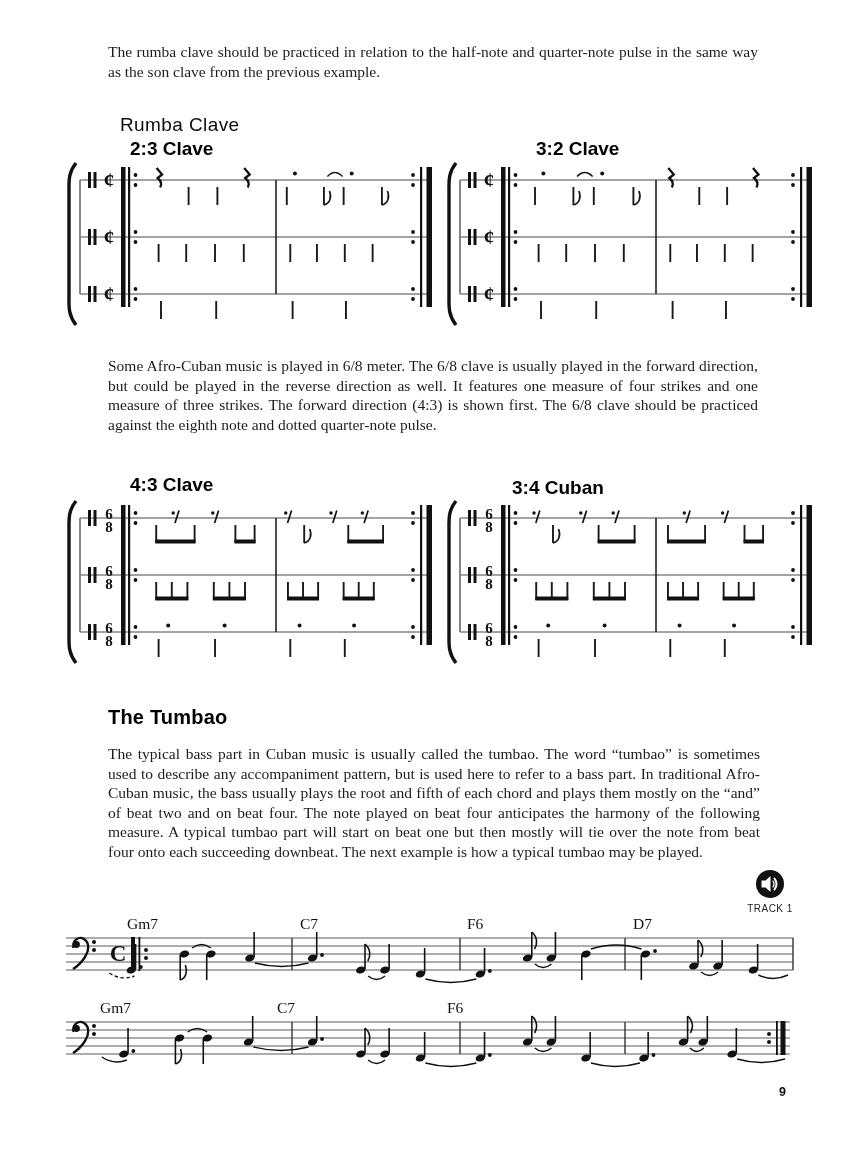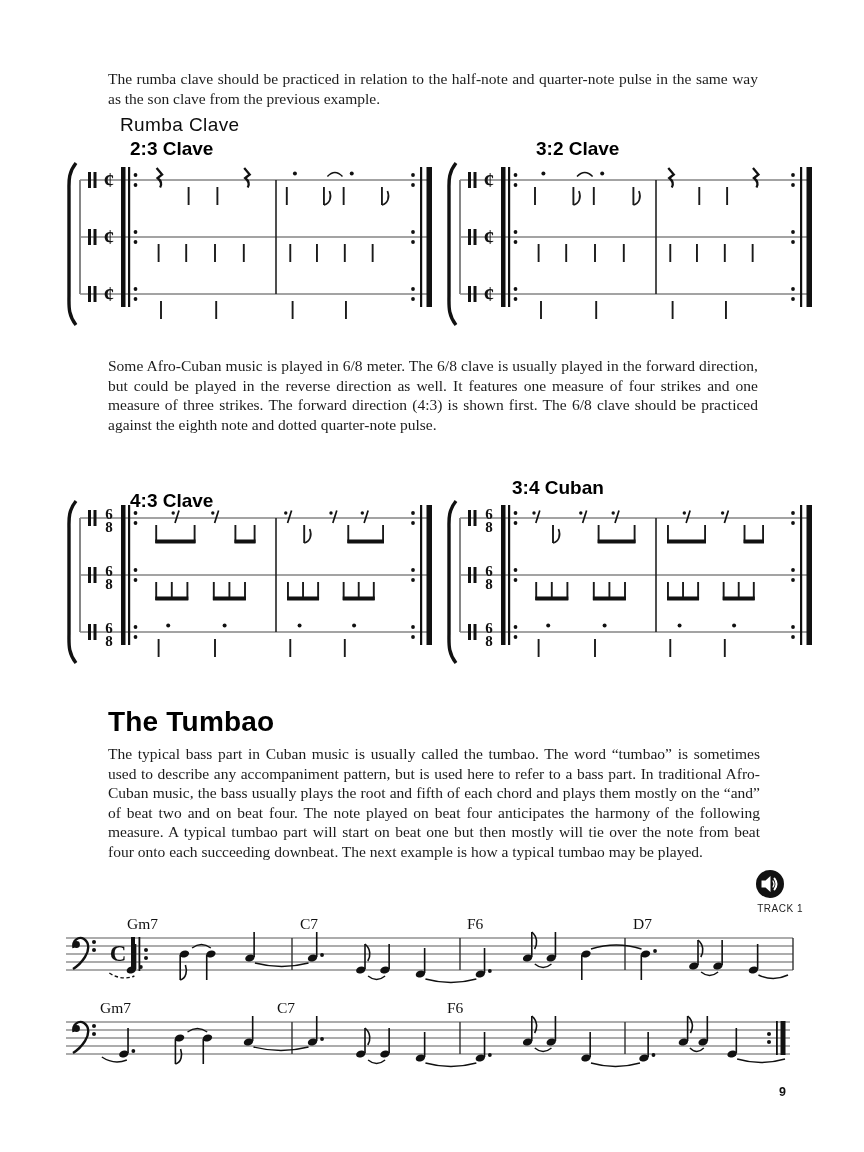--- a/index.html
+++ b/index.html
@@ -2,37 +2,37 @@
 <html><head>
 <meta charset="utf-8">
 <style>
   html,body{margin:0;padding:0;background:#ffffff;}
   .page{position:relative;width:864px;height:1152px;background:#fff;overflow:hidden;
         font-family:"Liberation Serif",serif;color:#151515;}
   .body-text{position:absolute;font-size:15.5px;line-height:19.6px;text-align:justify;
              color:#1c1c1c;margin:0;}
   .h-rounded{position:absolute;font-family:"Liberation Sans",sans-serif;font-size:19px;
              font-weight:500;letter-spacing:.4px;color:#0d0d0d;margin:12px;}
-  .h-black{position:absolute;font-family:"Liberation Sans",sans-serif;font-size:28px;
+  .h-black{position:absolute;font-family:"Liberation Sans",sans-serif;font-size:20px;
            font-weight:800;letter-spacing:.2px;color:#000;margin:0;}
   .clave-label{position:absolute;font-family:"Liberation Sans",sans-serif;font-size:19px;
                font-weight:700;color:#000;}
   .track-label{position:absolute;font-family:"Liberation Sans",sans-serif;font-size:10px;
-               color:#222;width:66px;text-align:right;letter-spacing:.5px;}
+               color:#222;width:66px;text-align:center;letter-spacing:.5px;}
   .page-num{position:absolute;font-family:"Liberation Sans",sans-serif;font-size:12.5px;
             font-weight:700;color:#111;}
   svg{position:absolute;overflow:visible;}
   .em{}
 </style>
 </head>
 <body>
 
 <div class="page">
 
-  <p class="body-text" style="left:108px;top:42px;width:650px;margin-top:27px;">The rumba clave should be practiced in relation to the half-note and quarter-note pulse in the same way as the son clave from the previous example.</p>
+  <p class="body-text" style="left:108px;top:42px;width:650px;">The rumba clave should be practiced in relation to the half-note and quarter-note pulse in the same way as the son clave from the previous example.</p>
 
   <h2 class="h-rounded" style="left:108px;top:102px;">Rumba Clave</h2>
 
   <div class="clave-label" style="left:130px;top:138px;">2:3 Clave</div>
   <div class="clave-label" style="left:536px;top:138px;">3:2 Clave</div>
 
   <svg id="sys-r1-a" width="370" height="180" style="left:64px;top:158px;">
       <path stroke="#111" stroke-width="3.4" d="M12 5 C4 15 5 24 5 32 L5 138 C5 148 4 157 12 167" fill="none"></path>
       <line x1="16" y1="22" x2="16" y2="136" stroke="#444" stroke-width="1.3"></line>
       <line x1="16" y1="22" x2="368" y2="22" stroke="#858585" stroke-width="1.3"></line>
@@ -144,21 +144,21 @@
       <line x1="280.8" y1="86" x2="280.8" y2="104" stroke="#1a1a1a" stroke-width="1.9"></line>
       <line x1="308.64" y1="86" x2="308.64" y2="104" stroke="#1a1a1a" stroke-width="1.9"></line>
       <line x1="97" y1="143" x2="97" y2="161" stroke="#1a1a1a" stroke-width="1.9"></line>
       <line x1="152.2" y1="143" x2="152.2" y2="161" stroke="#1a1a1a" stroke-width="1.9"></line>
       <line x1="228.6" y1="143" x2="228.6" y2="161" stroke="#1a1a1a" stroke-width="1.9"></line>
       <line x1="281.96000000000004" y1="143" x2="281.96000000000004" y2="161" stroke="#1a1a1a" stroke-width="1.9"></line>
     </svg>
 
   <p class="body-text" style="left:108px;top:356px;width:650px;">Some Afro-Cuban music is played in 6/8 meter. The 6/8 clave is usually played in the forward direction, but could be played in the reverse direction as well. It features one measure of four strikes and one measure of three strikes. The forward direction (4:3) is shown first. The 6/8 clave should be practiced against the eighth note and dotted quarter-note pulse.</p>
 
-  <div class="clave-label" style="left:130px;top:490px;">4:3 Clave</div>
+  <div class="clave-label" style="left:130px;top:474px;">4:3 Clave</div>
   <div class="clave-label" style="left:512px;top:477px;">3:4 Cuban</div>
 
   <svg id="sys-r2-a" width="370" height="180" style="left:64px;top:496px;">
       <path stroke="#111" stroke-width="3.4" d="M12 5 C4 15 5 24 5 32 L5 138 C5 148 4 157 12 167" fill="none"></path>
       <line x1="16" y1="22" x2="16" y2="136" stroke="#444" stroke-width="1.3"></line>
       <line x1="16" y1="22" x2="368" y2="22" stroke="#858585" stroke-width="1.3"></line>
       <rect x="24" y="14" width="3" height="16" fill="#111"></rect>
       <rect x="29.5" y="14" width="3" height="16" fill="#111"></rect>
       <text x="45" y="23" text-anchor="middle" fill="#111" font-size="15" font-weight="700" font-family="&quot;Liberation Serif&quot;, serif">6</text>
       <text x="45" y="36" text-anchor="middle" fill="#111" font-size="15" font-weight="700" font-family="&quot;Liberation Serif&quot;, serif">8</text>

